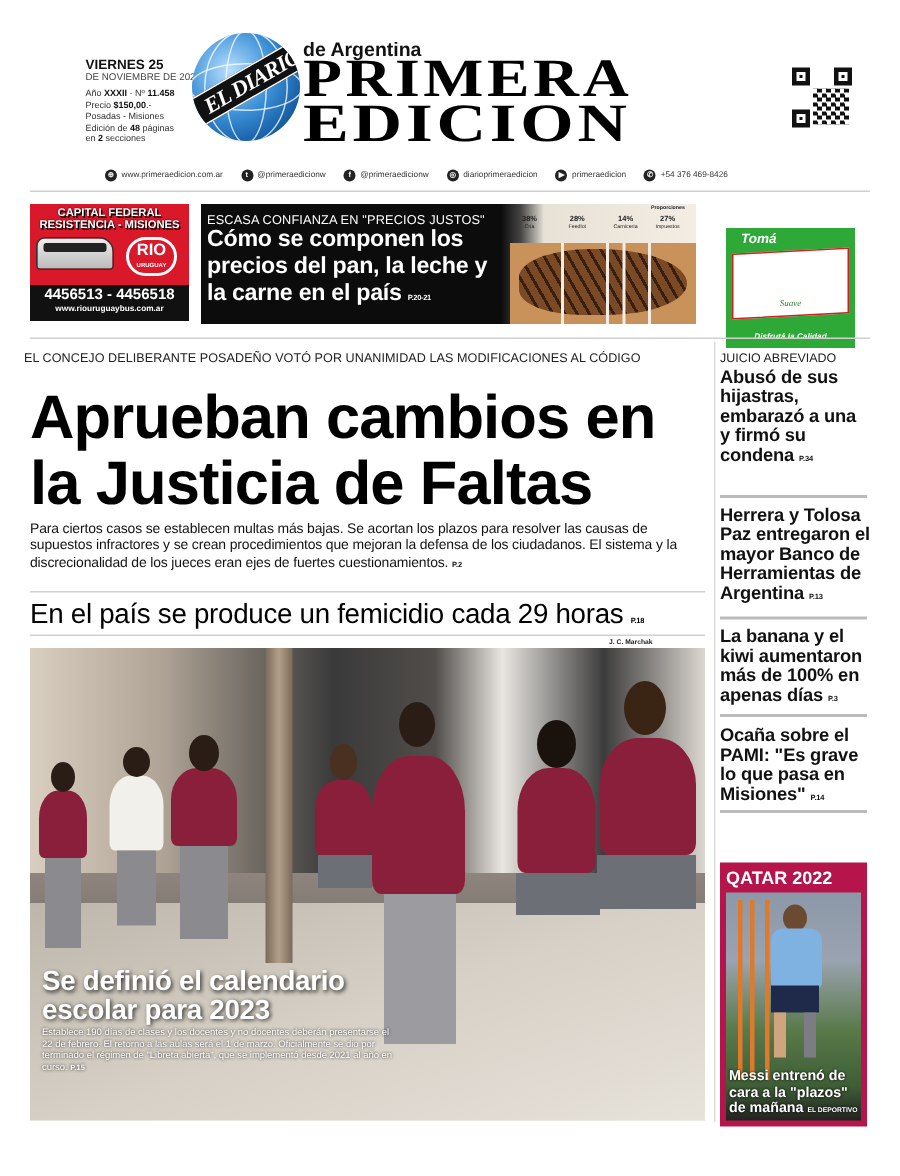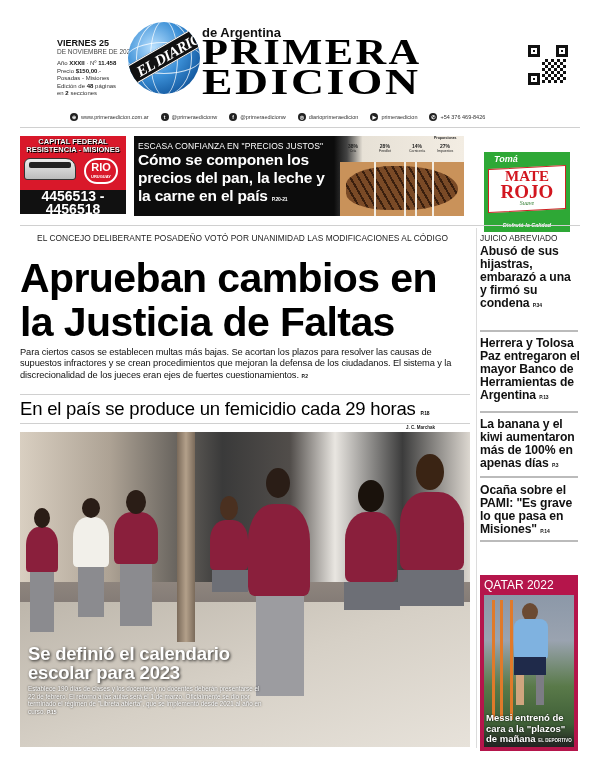--- a/index.html
+++ b/index.html
@@ -40,21 +40,21 @@
   .rule { height: 1px; background: #d0d0d0; }
 
   
   .ad-rio { left: 20px; top: 136px; width: 106px; height: 78px; background: #d9182a; overflow: hidden; }
   .ad-rio .top { position: absolute; left: 0; top: 2px; width: 100%; text-align: center; color: #fff; font-weight: bold; font-size: 7.5px; line-height: 8px; text-shadow: 0 0 1px #000, 1px 1px 0 #000; }
   .ad-rio .bus { position: absolute; left: 4px; top: 22px; width: 52px; height: 22px; background: linear-gradient(#eee, #bbb); border-radius: 6px 10px 3px 3px; border: 1px solid #333; }
   .ad-rio .bus::before { content: ""; position: absolute; left: 4px; top: 3px; width: 42px; height: 6px; background: #222; border-radius: 2px; }
   .ad-rio .logo { position: absolute; left: 64px; top: 22px; width: 34px; height: 26px; border: 2px solid #fff; border-radius: 14px; color: #fff; text-align: center; font-weight: bold; font-size: 11px; line-height: 14px; }
   .ad-rio .logo small { display: block; font-size: 4px; line-height: 5px; }
   .ad-rio .phones { position: absolute; left: 0; bottom: 0; width: 100%; height: 24px; background: #111; color: #fff; text-align: center; }
-  .ad-rio .phones .num { font-size: 14px; font-weight: bold; line-height: 13px; }
+  .ad-rio .phones .num { font-size: 10px; font-weight: bold; line-height: 13px; }
   .ad-rio .phones .web { font-size: 5.5px; line-height: 7px; font-weight: bold; }
 
   .teaser { left: 134px; top: 136px; width: 330px; height: 80px; background: #0c0c0c; overflow: hidden; }
   .teaser .kicker { position: absolute; left: 4px; top: 5px; color: #fff; font-size: 8.5px; letter-spacing: 0.1px; }
   .teaser .headline { position: absolute; left: 4px; top: 15px; width: 200px; color: #fff; font-weight: bold; font-size: 15.5px; line-height: 18px; letter-spacing: -0.2px; }
   .teaser .headline .pg { font-size: 5px; font-weight: bold; }
   .teaser .infographic { position: absolute; left: 200px; top: 0; width: 130px; height: 80px;
     background: linear-gradient(90deg, #0c0c0c 0%, #444 10%, #e7e1d6 22%, #f3ede3 100%); }
   .teaser .board { position: absolute; left: 206px; top: 26px; width: 124px; height: 54px; background: #c9925a; }
   .teaser .steak { position: absolute; left: 212px; top: 30px; width: 112px; height: 44px; border-radius: 45% 55% 50% 40%;
@@ -65,21 +65,21 @@
   .teaser .prop { position: absolute; left: 300px; top: 0; font-size: 3.5px; color: #222; font-weight: bold; }
 
   .ad-mate { left: 484px; top: 136px; width: 86px; height: 80px; background: #2ea836; overflow: hidden; margin-top: 16px; }
   .ad-mate .toma { position: absolute; left: 10px; top: 2px; color: #fff; font-style: italic; font-weight: bold; font-size: 9px; }
   .ad-mate .ribbon { position: absolute; left: 4px; top: 15px; width: 78px; height: 44px; background: #fff; border: 1px solid #c22; transform: skewY(-3deg); }
   .ad-mate .brand { position: absolute; left: 4px; top: 17px; width: 78px; text-align: center; color: #d2161f; font-family: "Liberation Serif", serif; font-weight: bold; font-size: 15px; line-height: 14px; }
   .ad-mate .suave { position: absolute; left: 4px; top: 48px; width: 78px; text-align: center; color: #2a7a2a; font-style: italic; font-size: 6px; font-family: "Liberation Serif", serif; }
   .ad-mate .tag { position: absolute; left: 0; bottom: 4px; width: 100%; text-align: center; color: #fff; font-style: italic; font-size: 5.5px; font-weight: bold; }
 
   
-  .main-kicker { left: 37px; top: 233px; font-size: 8.4px; color: #222; letter-spacing: 0.05px; }
+  .main-kicker { left: 16px; top: 233px; font-size: 8.4px; color: #222; letter-spacing: 0.05px; }
   .main-headline { left: 20px; top: 256px; width: 450px; font-size: 41px; font-weight: bold; line-height: 44px; letter-spacing: -0.6px; color: #000; }
   .main-body { left: 20px; top: 347px; width: 450px; font-size: 9.3px; line-height: 11.4px; color: #111; letter-spacing: -0.1px; }
   .pg-ref { font-size: 5px; font-weight: bold; }
   .sub-headline { left: 20px; top: 398px; width: 450px; font-size: 18.5px; line-height: 22px; color: #000; letter-spacing: -0.2px; }
 
   .photo-credit { left: 406px; top: 425px; font-size: 4.5px; font-weight: bold; color: #222; }
   .photo { left: 20px; top: 432px; width: 450px; height: 315px; overflow: hidden;
     background: linear-gradient(180deg, #c9b8a7 0%, #b9aa9a 18%, #9a8f86 40%, #7b7470 60%, #c7c2bb 78%, #ddd7ce 100%); }
   .photo .wall { position: absolute; left: 0; top: 0; width: 100%; height: 150px; background: linear-gradient(90deg, #d9cfc1 0%, #ada294 20%, #3a3a3a 45%, #514d4a 60%, #e9e6e1 70%, #3c3c3c 85%, #dcd7d0 100%); }
   .photo .pole { position: absolute; left: 157px; top: 0; width: 18px; height: 210px; background: linear-gradient(90deg, #7a6a5a, #b3a08a, #7a6a5a); }
@@ -92,21 +92,21 @@
   .photo .caption-body { position: absolute; left: 8px; top: 253px; width: 235px; color: #fff; font-size: 6.3px; line-height: 7.6px; text-shadow: 0 0 2px rgba(0,0,0,0.9); }
 
   
   .divider-v { left: 476px; top: 228px; width: 1px; height: 520px; background: #dcdcdc; }
   .side { left: 480px; width: 100px; }
   .side-kicker { top: 233px; font-size: 8.3px; color: #222; }
   .side-story { font-weight: bold; color: #111; font-size: 12.2px; line-height: 13px; letter-spacing: -0.1px; }
   .side-rule { height: 1.5px; background: #bbb; width: 98px; }
 
   .qatar { left: 480px; top: 575px; width: 98px; height: 176px; background: #b5154b; }
-  .qatar .label { position: absolute; left: 4px; top: 3px; color: #fff; font-weight: normal; font-size: 12px; }
+  .qatar .label { position: absolute; left: 4px; top: 3px; color: #fff; font-weight: bold; font-size: 12px; }
   .qatar .pic { position: absolute; left: 4px; top: 20px; width: 90px; height: 152px;
     background: linear-gradient(180deg, #8c98a8 0%, #9aa3b0 30%, #5a7a4a 60%, #3e5e36 85%, #222 100%); overflow: hidden; }
   .qatar .stake { position: absolute; top: 5px; width: 3px; height: 120px; background: #e07a2a; }
   .qatar .player-body { position: absolute; left: 30px; top: 24px; width: 34px; height: 40px; background: #7fb2e0; border-radius: 8px 8px 4px 4px; }
   .qatar .player-head { position: absolute; left: 38px; top: 8px; width: 16px; height: 18px; background: #6b4a32; border-radius: 50%; }
   .qatar .player-shorts { position: absolute; left: 30px; top: 62px; width: 32px; height: 18px; background: #1f2a4a; }
   .qatar .player-leg { position: absolute; top: 80px; width: 8px; height: 30px; background: #d0a57e; }
   .qatar .cap { position: absolute; left: 2px; top: 118px; width: 88px; color: #fff; font-weight: bold; font-size: 9.5px; line-height: 10.5px; text-shadow: 0 0 2px #000; }
   .qatar .cap small { font-size: 4.5px; font-weight: bold; }
 </style>
@@ -225,24 +225,20 @@
   <div class="kicker">ESCASA CONFIANZA EN "PRECIOS JUSTOS"</div>
   <div class="headline">
     <span>Cómo se componen los precios del pan, la leche y la carne en el país</span>
     <span class="pg">P.20-21</span>
   </div>
 </div>
 
 <div class="abs ad-mate">
   <div class="toma">Tomá</div>
   <div class="ribbon"></div>
-  <div class="brand">
-    <div>MATE</div>
-    <div style="font-size:19px;line-height:17px;">ROJO</div>
-  </div>
   <div class="suave">Suave</div>
   <div class="tag">Disfrutá la Calidad</div>
 </div>
 
 <div class="abs rule" style="left:20px;top:225px;width:560px;"></div>
 
 <div class="abs main-kicker">EL CONCEJO DELIBERANTE POSADEÑO VOTÓ POR UNANIMIDAD LAS MODIFICACIONES AL CÓDIGO</div>
 <div class="abs main-headline">Aprueban cambios en la Justicia de Faltas</div>
 <div class="abs main-body">
   <span>Para ciertos casos se establecen multas más bajas. Se acortan los plazos para resolver las causas de supuestos infractores y se crean procedimientos que mejoran la defensa de los ciudadanos. El sistema y la discrecionalidad de los jueces eran ejes de fuertes cuestionamientos.</span>

